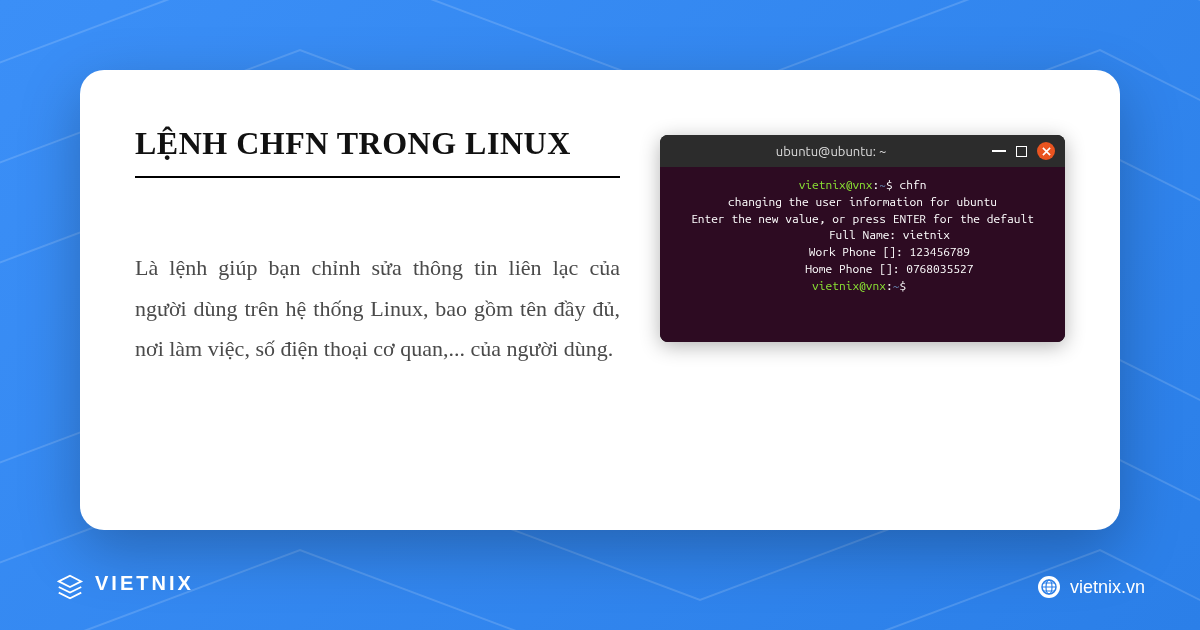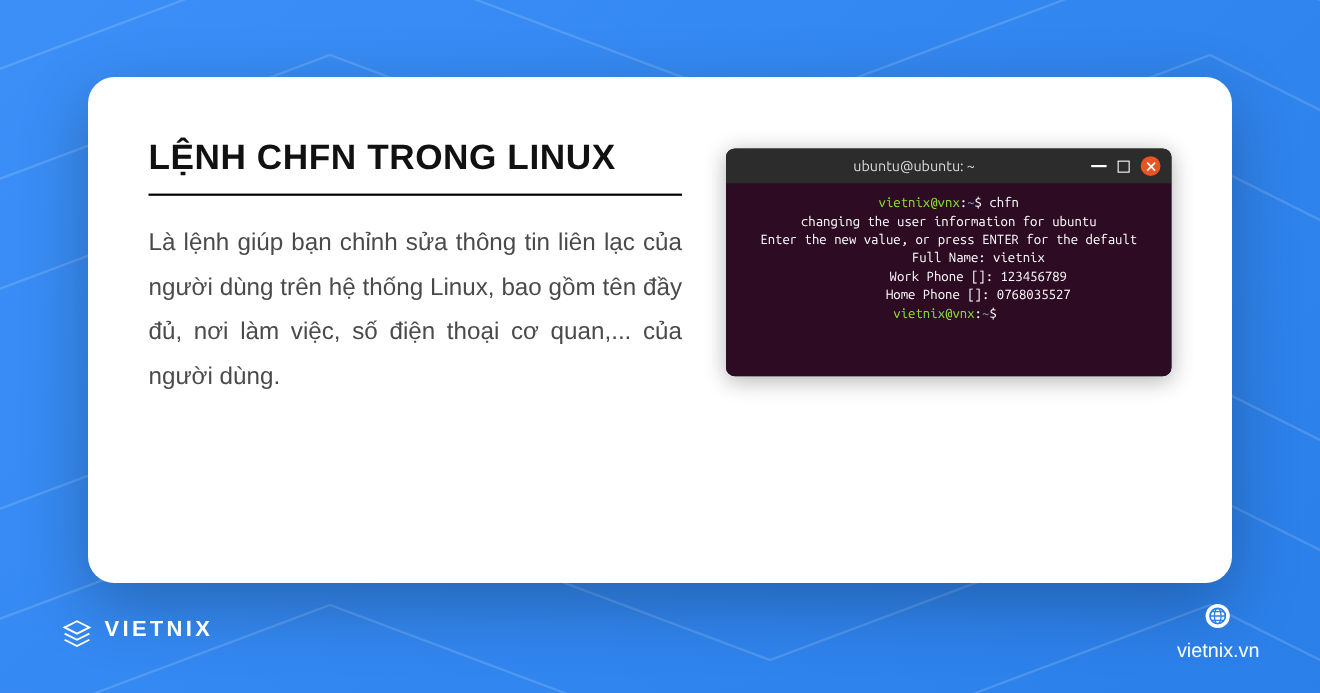--- a/index.html
+++ b/index.html
@@ -26,35 +26,37 @@
     border-radius: 24px;
     box-shadow: 0 20px 60px rgba(0,0,0,0.25);
     padding: 55px 55px 50px 55px;
     display: flex;
     gap: 40px;
   }
   .left-col {
     flex: 1;
     display: flex;
     flex-direction: column;
+    font-family: Liberation Serif, serif;
   }
   .heading {
     font-size: 32px;
     font-weight: 800;
     color: #111;
     letter-spacing: 0.5px;
     padding-bottom: 14px;
     border-bottom: 2px solid #000;
     margin-bottom: 22px;
   }
   .desc {
     font-size: 22px;
     color: #4a4a4a;
     line-height: 1.85;
     text-align: justify;
+    margin-top: 48px;
   }
   .right-col {
     width: 405px;
     padding-top: 10px;
   }
   .term-window {
     background: #000;
     border-radius: 8px;
     overflow: hidden;
     box-shadow: 0 4px 20px rgba(0,0,0,0.3);
@@ -124,21 +126,20 @@
   .logo-text {
     color: #fff;
     font-weight: 700;
     font-size: 20px;
     letter-spacing: 3px;
   }
   .site-right {
     display: flex;
     align-items: center;
     gap: 10px;
-    flex-direction: column;
   }
   .globe {
     width: 22px; height: 22px;
     border-radius: 50%;
     background: #fff;
     display: flex; align-items: center; justify-content: center;
   }
   .site-url {
     color: #fff;
     font-size: 18px;

